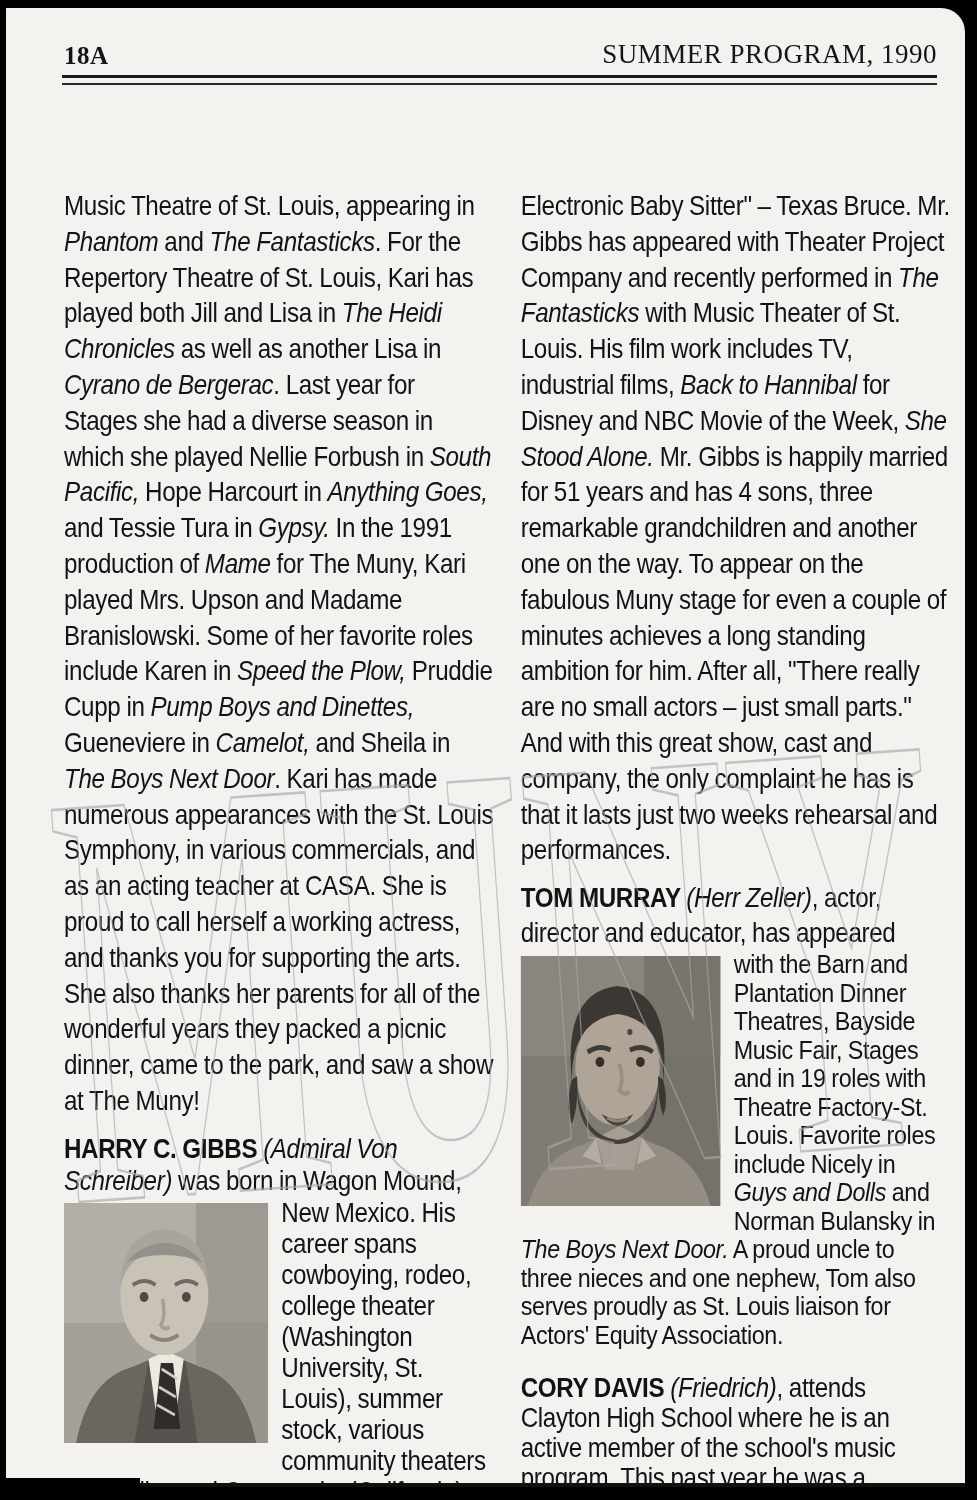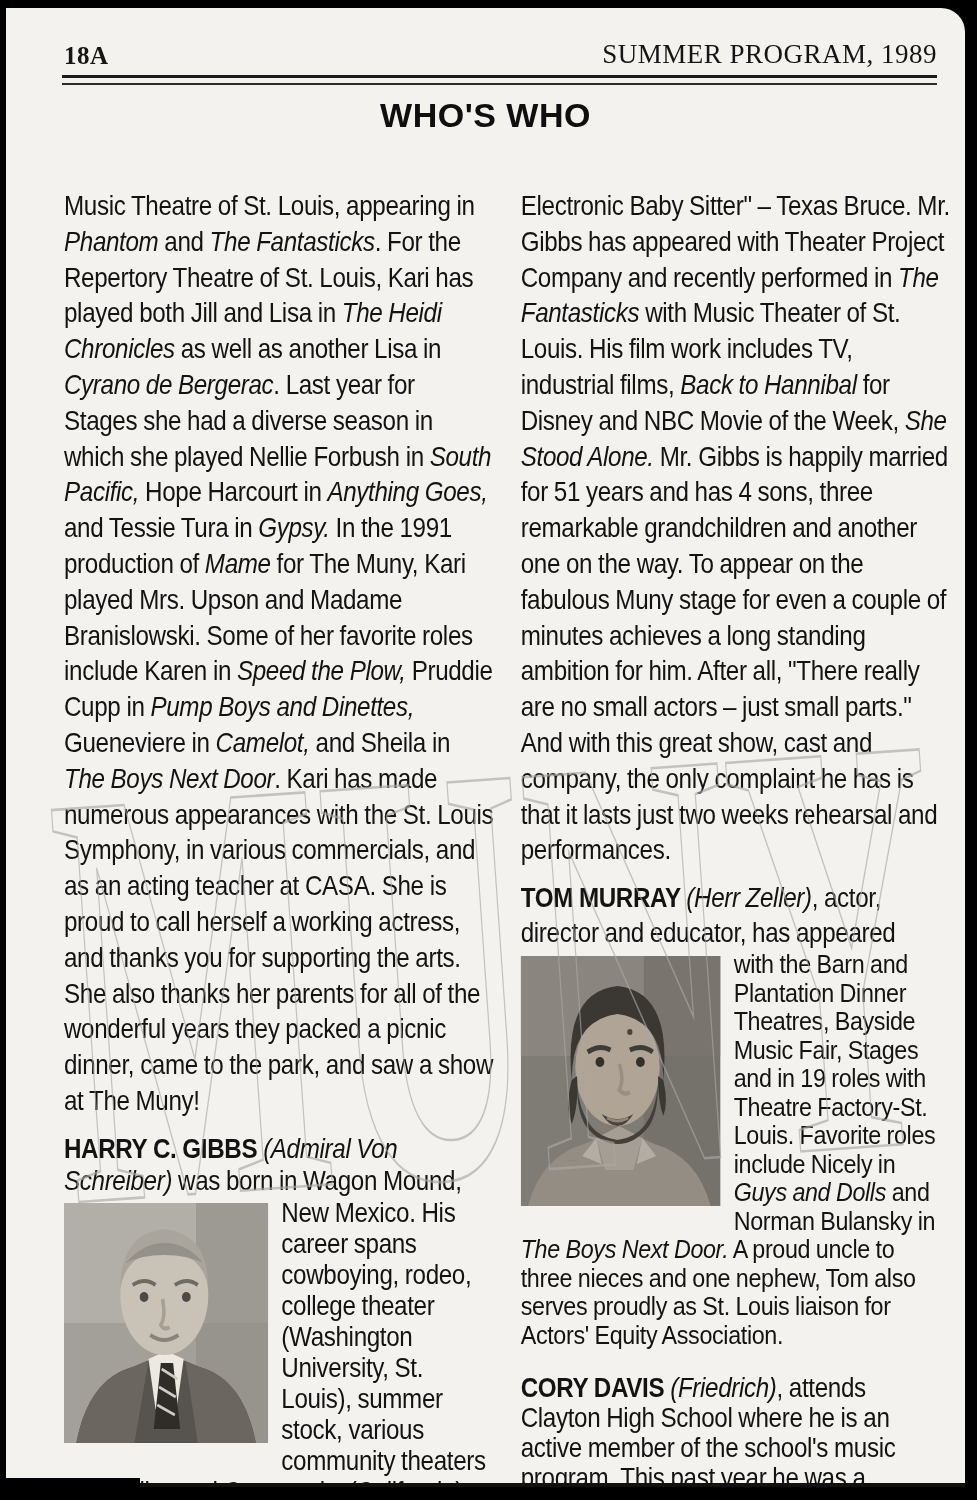--- a/index.html
+++ b/index.html
@@ -51,24 +51,23 @@
   
   .bottom-notch{position:absolute;left:0;bottom:0;width:134px;height:9px;background:#000;}
   .bottom-edge{position:absolute;left:0;right:0;bottom:0;height:4px;background:#111;}
 </style>
 </head>
 <body>
 
 <div class="page">
 
   <p class="pagenum">18A</p>
-  <p class="header-right">SUMMER PROGRAM, 1989</p>
+  <p class="header-right">SUMMER PROGRAM, 1990</p>
   <div class="rule1"></div>
   <div class="rule2"></div>
-  <h1 class="title">WHO'S WHO</h1>
 
   <div class="columns">
 
     <div class="col">
       <p class="para body-lh"><span>Music Theatre of St. Louis, appearing in </span><span class="it">Phantom</span><span> and </span><span class="it">The Fantasticks</span><span>. For the Repertory Theatre of St. Louis, Kari has played both Jill and Lisa in </span><span class="it">The Heidi Chronicles</span><span> as well as another Lisa in </span><span class="it">Cyrano de Bergerac</span><span>. Last year for Stages she had a diverse season in which she played Nellie Forbush in </span><span class="it">South Pacific,</span><span> Hope Harcourt in </span><span class="it">Anything Goes,</span><span> and Tessie Tura in </span><span class="it">Gypsy.</span><span> In the 1991 production of </span><span class="it">Mame</span><span> for The Muny, Kari played Mrs. Upson and Madame Branislowski. Some of her favorite roles include Karen in </span><span class="it">Speed the Plow,</span><span> Pruddie Cupp in </span><span class="it">Pump Boys and Dinettes,</span><span> Gueneviere in </span><span class="it">Camelot,</span><span> and Sheila in </span><span class="it">The Boys Next Door</span><span>. Kari has made numerous appearances with the St. Louis Symphony, in various commercials, and as an acting teacher at CASA. She is proud to call herself a working actress, and thanks you for supporting the arts. She also thanks her parents for all of the wonderful years they packed a picnic dinner, came to the park, and saw a show at The Muny!</span></p>
       <p class="para gibbs-head"><span class="bd">HARRY C. GIBBS </span><span class="it">(Admiral Von Schreiber)</span><span> was born in Wagon Mound,</span></p>
       <div class="para gibbs-lh">
         <span class="photo" title="Black and white portrait of Harry C. Gibbs in tweed jacket and striped tie">
           <svg width="232" height="240" viewBox="0 0 232 240" xmlns="http://www.w3.org/2000/svg">
             <rect width="232" height="240" fill="#a3a09a"></rect>

